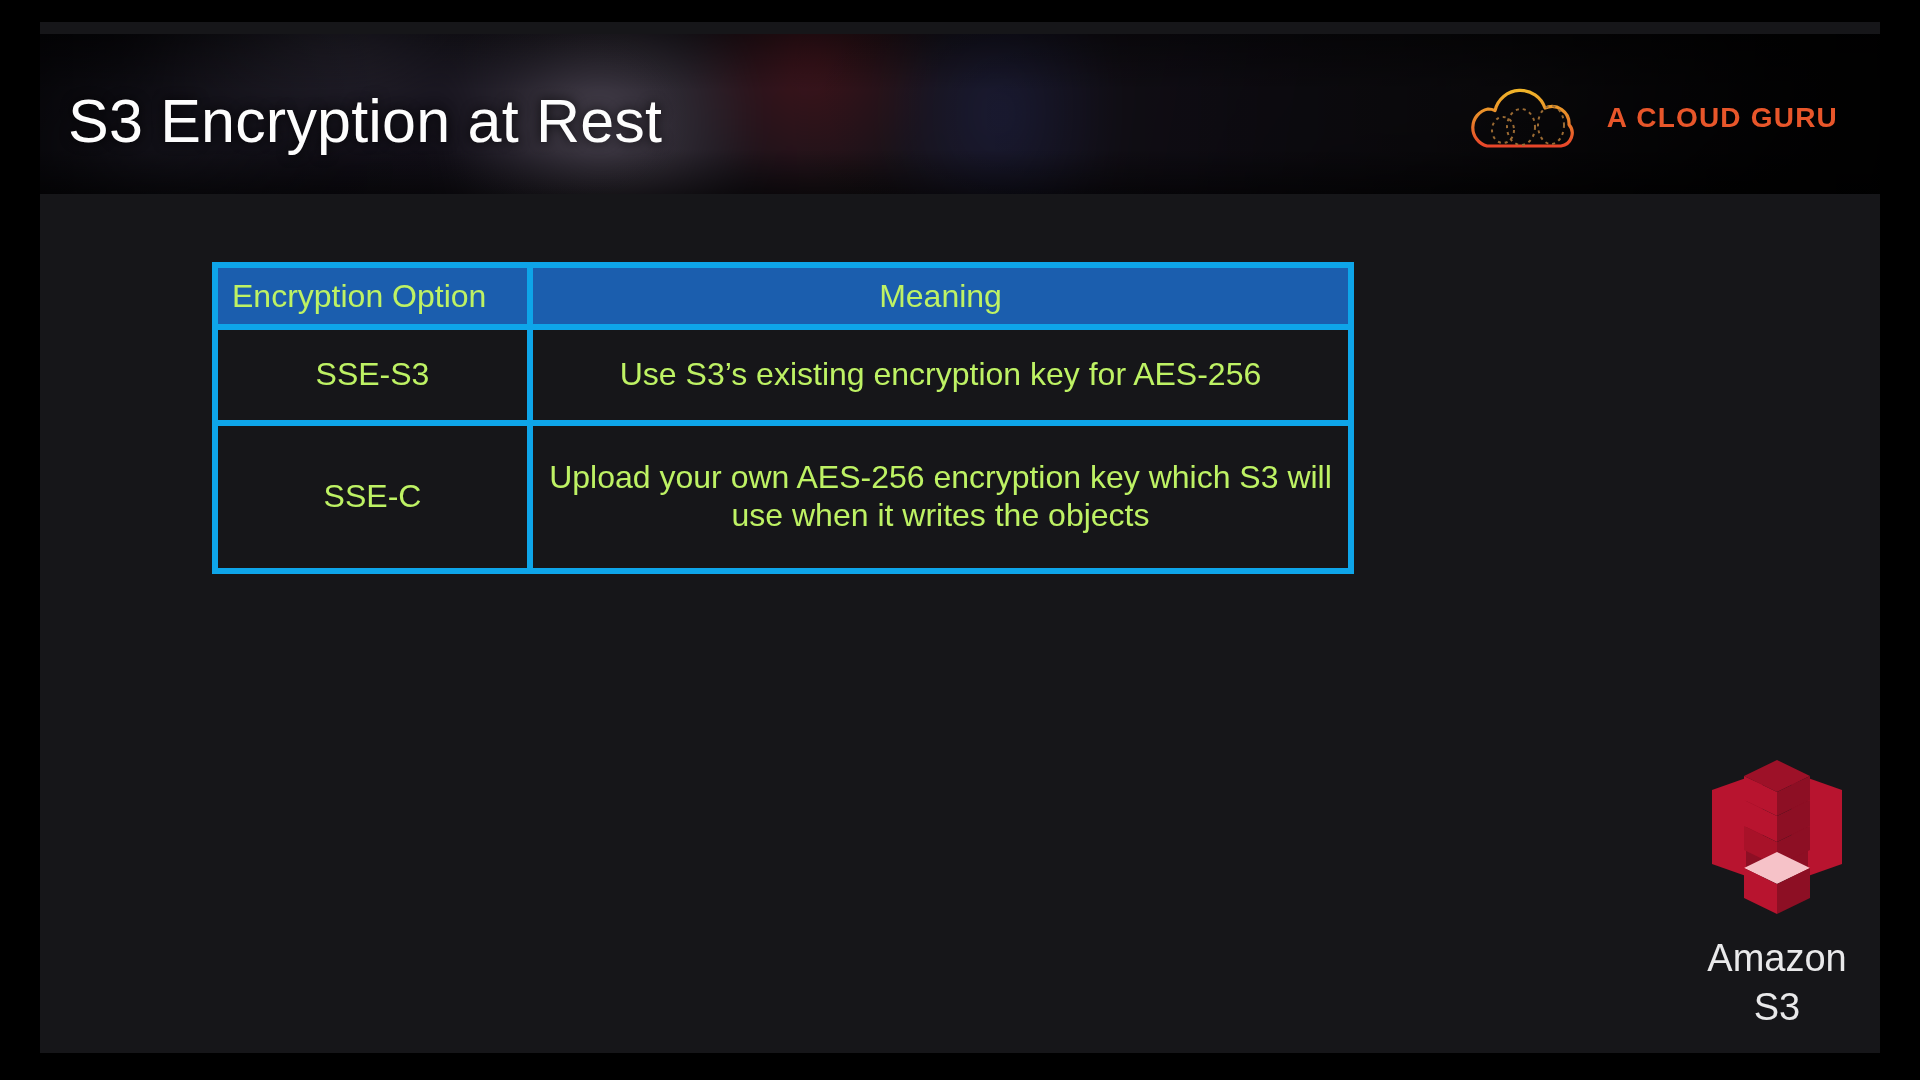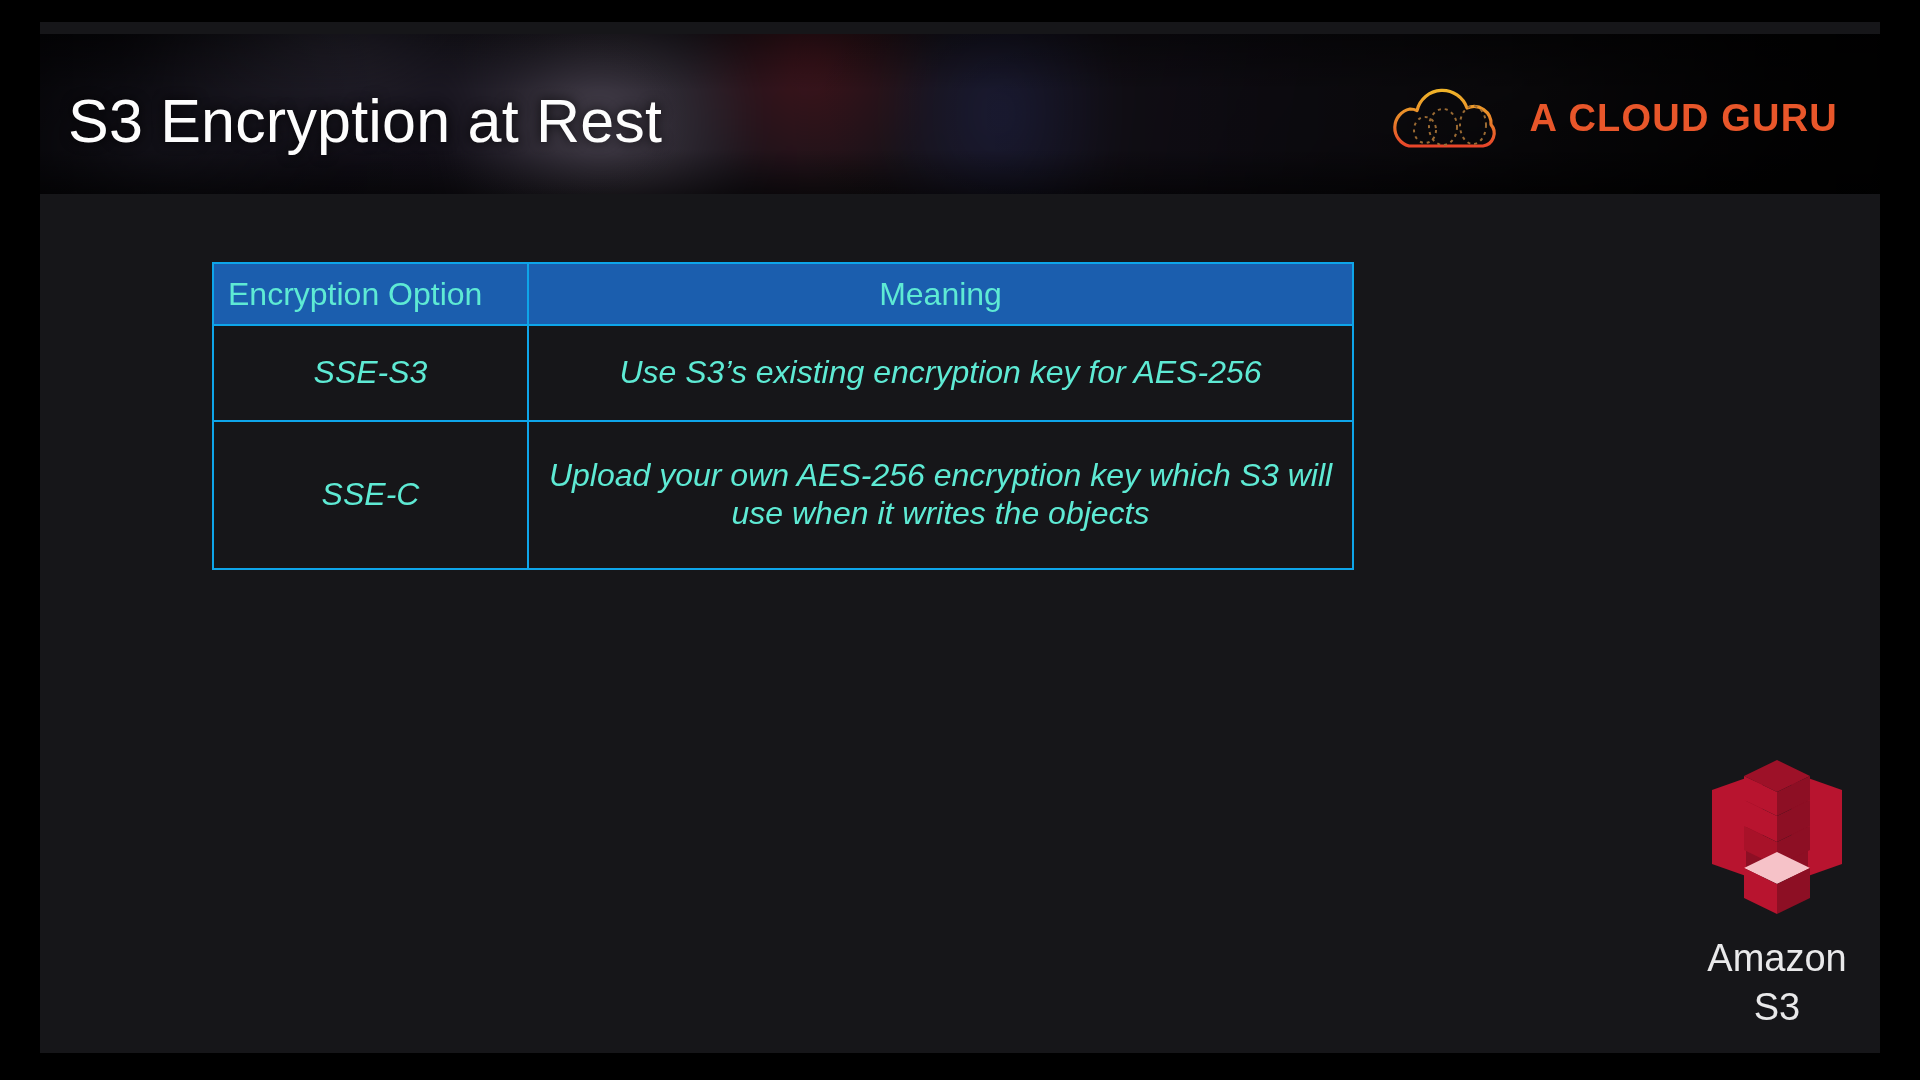--- a/index.html
+++ b/index.html
@@ -81,58 +81,57 @@
   #brand {
     position: absolute;
     right: 42px;
     top: 48px;
     display: flex;
     align-items: center;
     gap: 18px;
   }
   #brand-cloud { width: 122px; height: 72px; display: block; }
   #brand-text {
-    font-size: 38px;
+    font-size: 28px;
     font-weight: bold;
     letter-spacing: 1.2px;
     color: #e8562a;
     white-space: nowrap;
   }
 
   
   #enc-table {
     position: absolute;
     left: 172px;
     top: 240px;
     width: 1142px;
     border-collapse: collapse;
     table-layout: fixed;
   }
   #enc-table td, #enc-table th {
-    border: 2px solid #0ea5e9;
-    color: #5eead4;
+    border: 6px solid #0ea5e9;
+    color: #bef264;
     font-weight: 400;
     vertical-align: middle;
   }
   #enc-table thead th {
     background: #1b5eae;
     font-size: 32px;
     height: 62px;
     padding: 4px 14px;
   }
   th.col-option { width: 315px; text-align: left; }
   th.col-meaning { }
 
   #enc-table tbody td {
     background: #161619;
     font-size: 32px;
     line-height: 1.18;
     padding: 16px 16px;
     text-align: center;
-    font-style: italic;
   }
   td.cell-option { width: 315px; }
   td.cell-meaning { padding-left: 22px; padding-right: 22px; }
 
   tr.row-sse-s3 td    { height: 96px; }
   tr.row-sse-c td     { height: 148px; }
   tr.row-sse-kms td   { height: 146px; }
   tr.row-client td    { height: 162px; }
 
   

